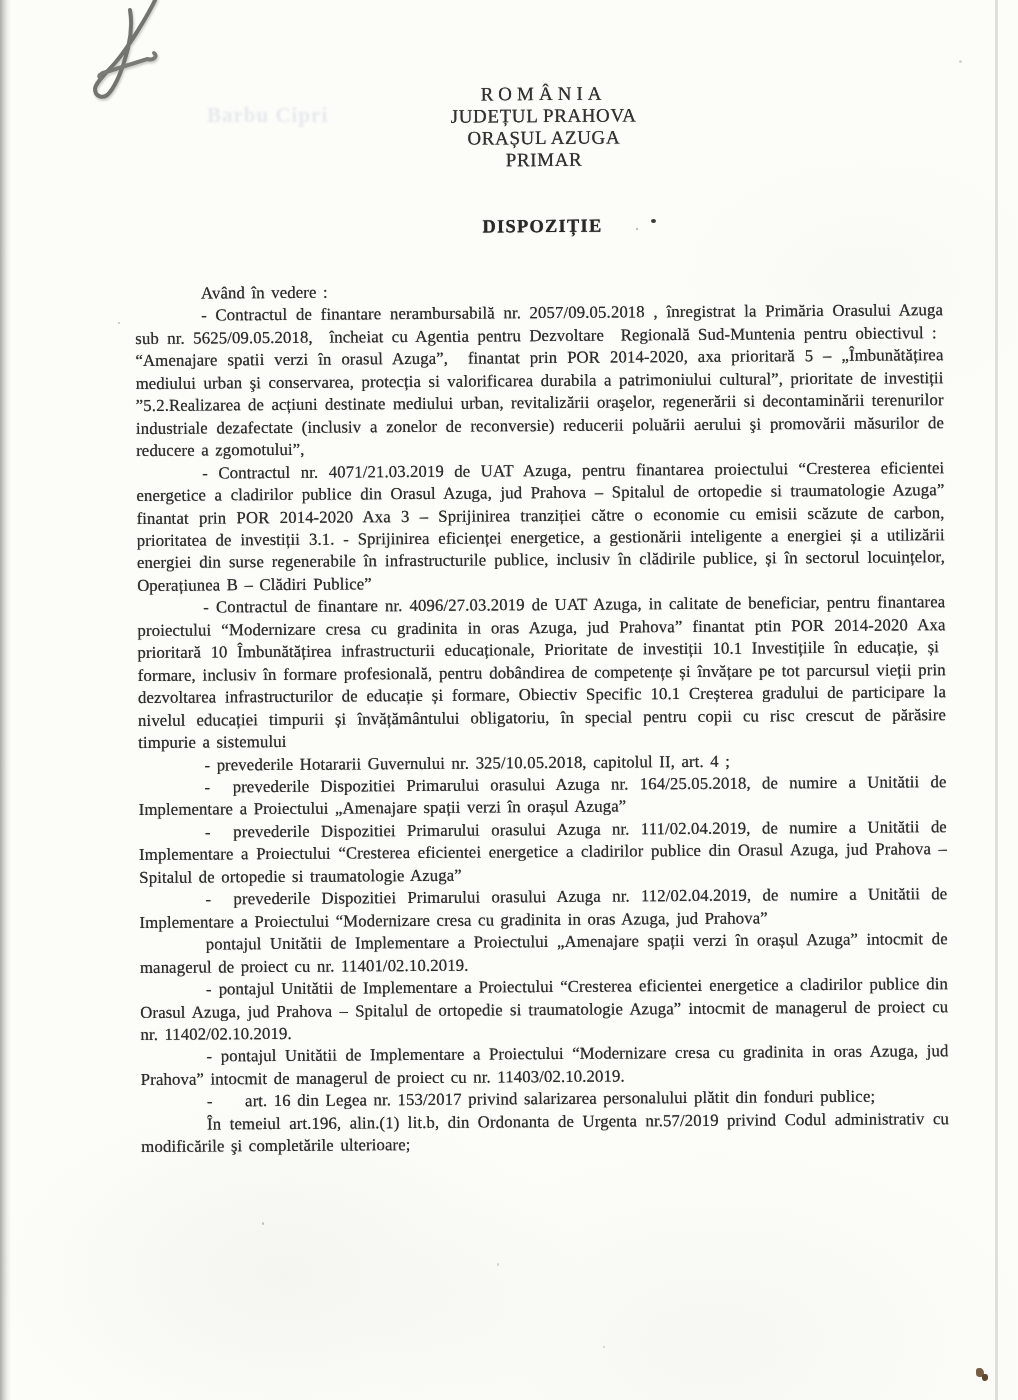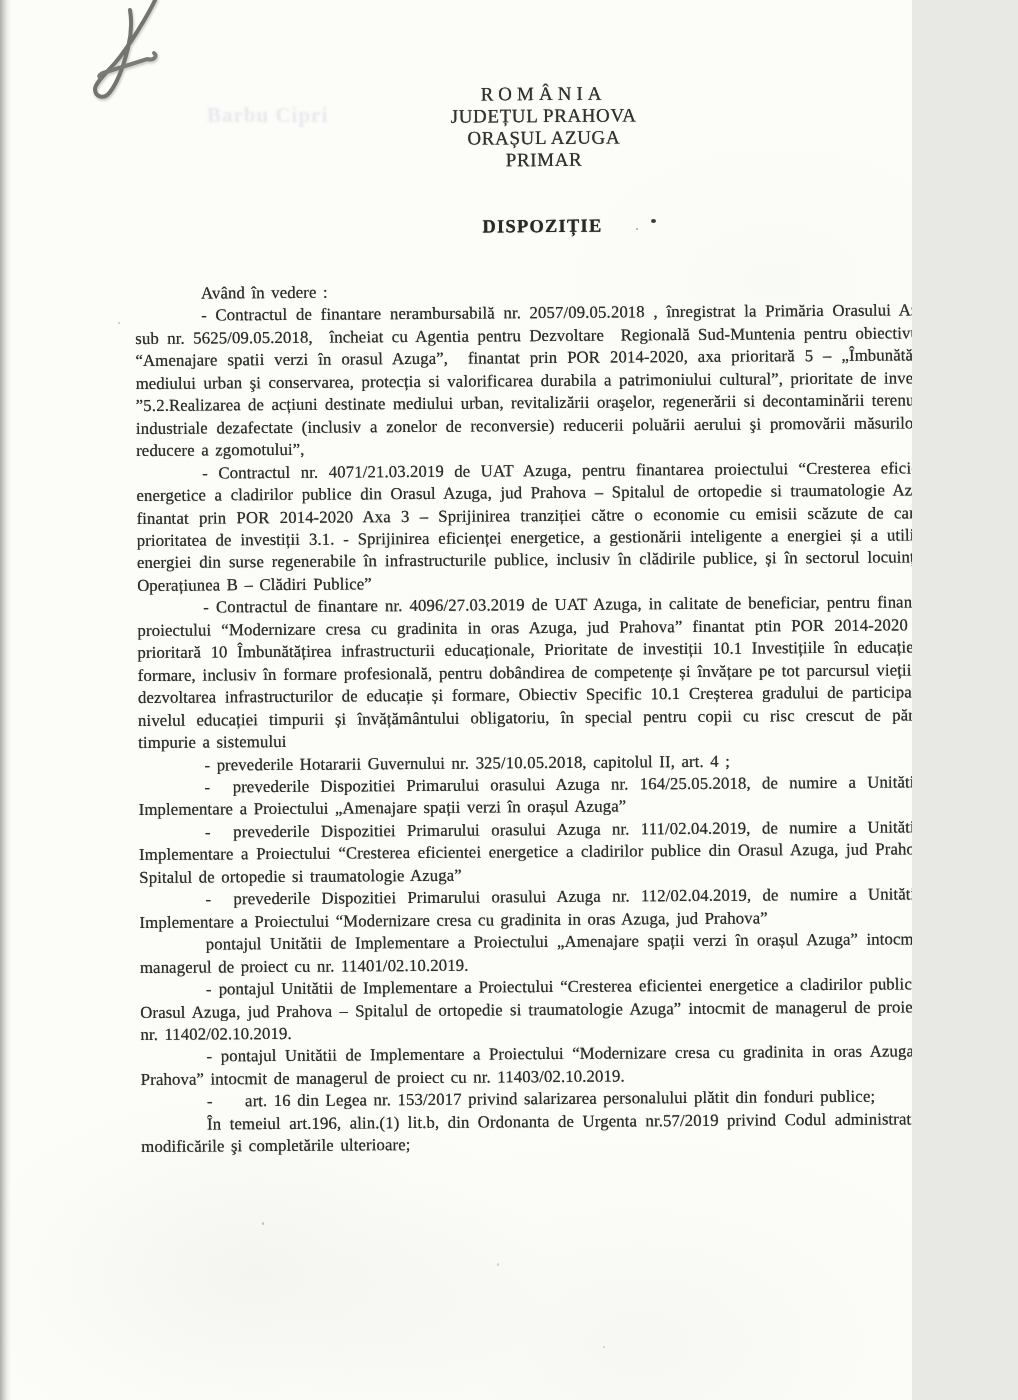--- a/index.html
+++ b/index.html
@@ -3,21 +3,21 @@
 <meta charset="utf-8">
 <title></title>
 <style>
   html,body{margin:0;padding:0;}
   body{
     width:1018px;height:1400px;
     background:#e8e8e4;
     font-family:"Liberation Serif","DejaVu Serif",serif;
   }
   .page{
-    position:relative;width:912px;height:1400px;overflow:hidden;
+    position:relative;width:1018px;height:1400px;overflow:hidden;
     background:
       radial-gradient(ellipse 420px 260px at 28% 91%, rgba(210,210,204,0.18), rgba(210,210,204,0) 70%),
       radial-gradient(ellipse 500px 300px at 70% 96%, rgba(214,214,208,0.14), rgba(214,214,208,0) 70%),
       radial-gradient(ellipse 300px 200px at 85% 20%, rgba(220,220,214,0.10), rgba(220,220,214,0) 70%),
       #fcfcf9;
     color:#2f2d2b;
   }
   
   .edge-left{
     position:absolute;left:0;top:0;width:11px;height:1400px;

